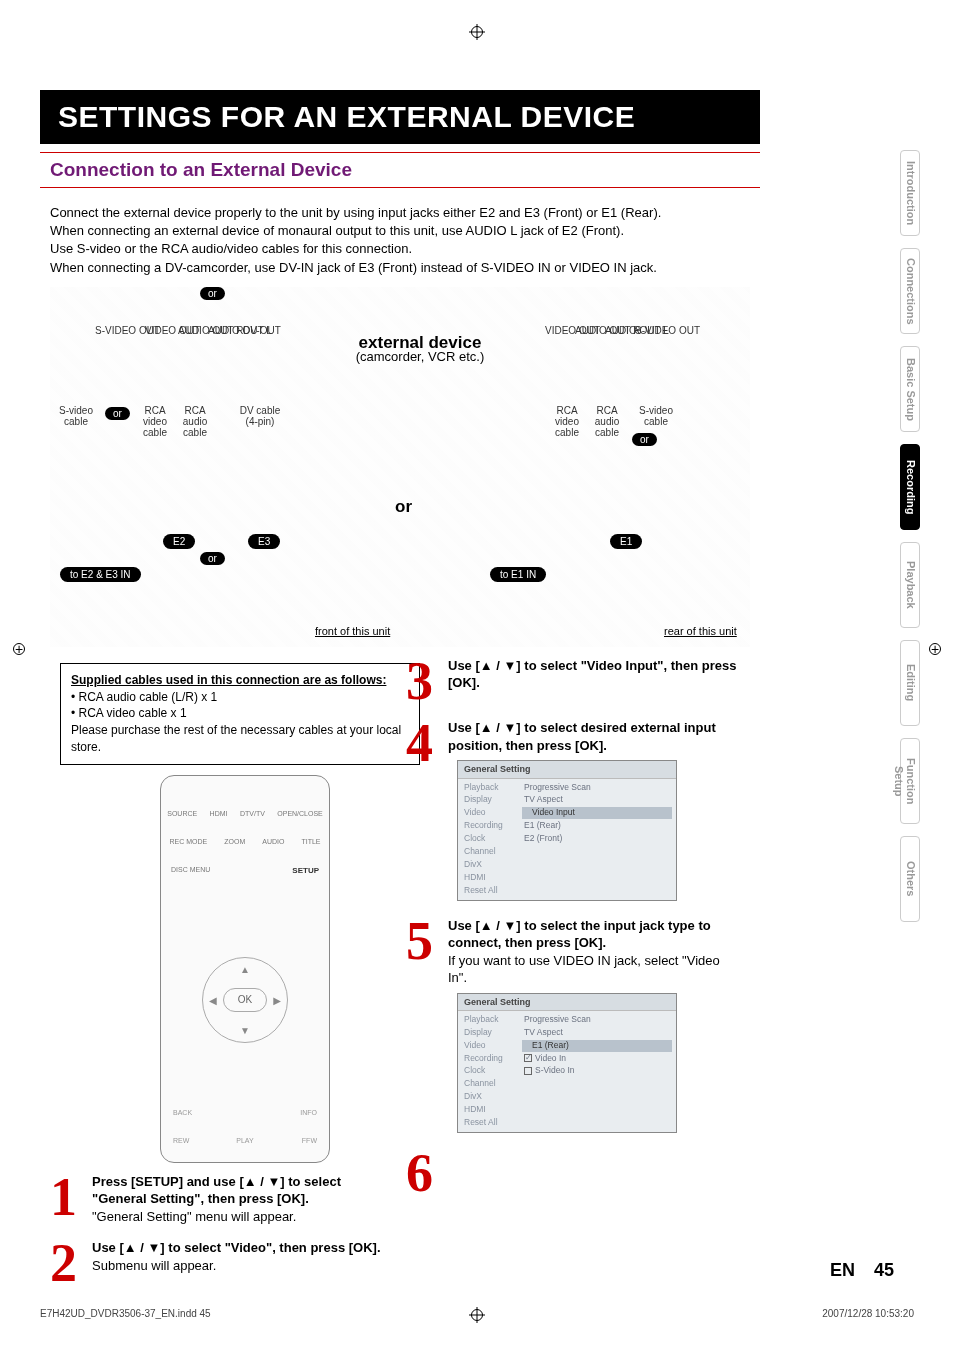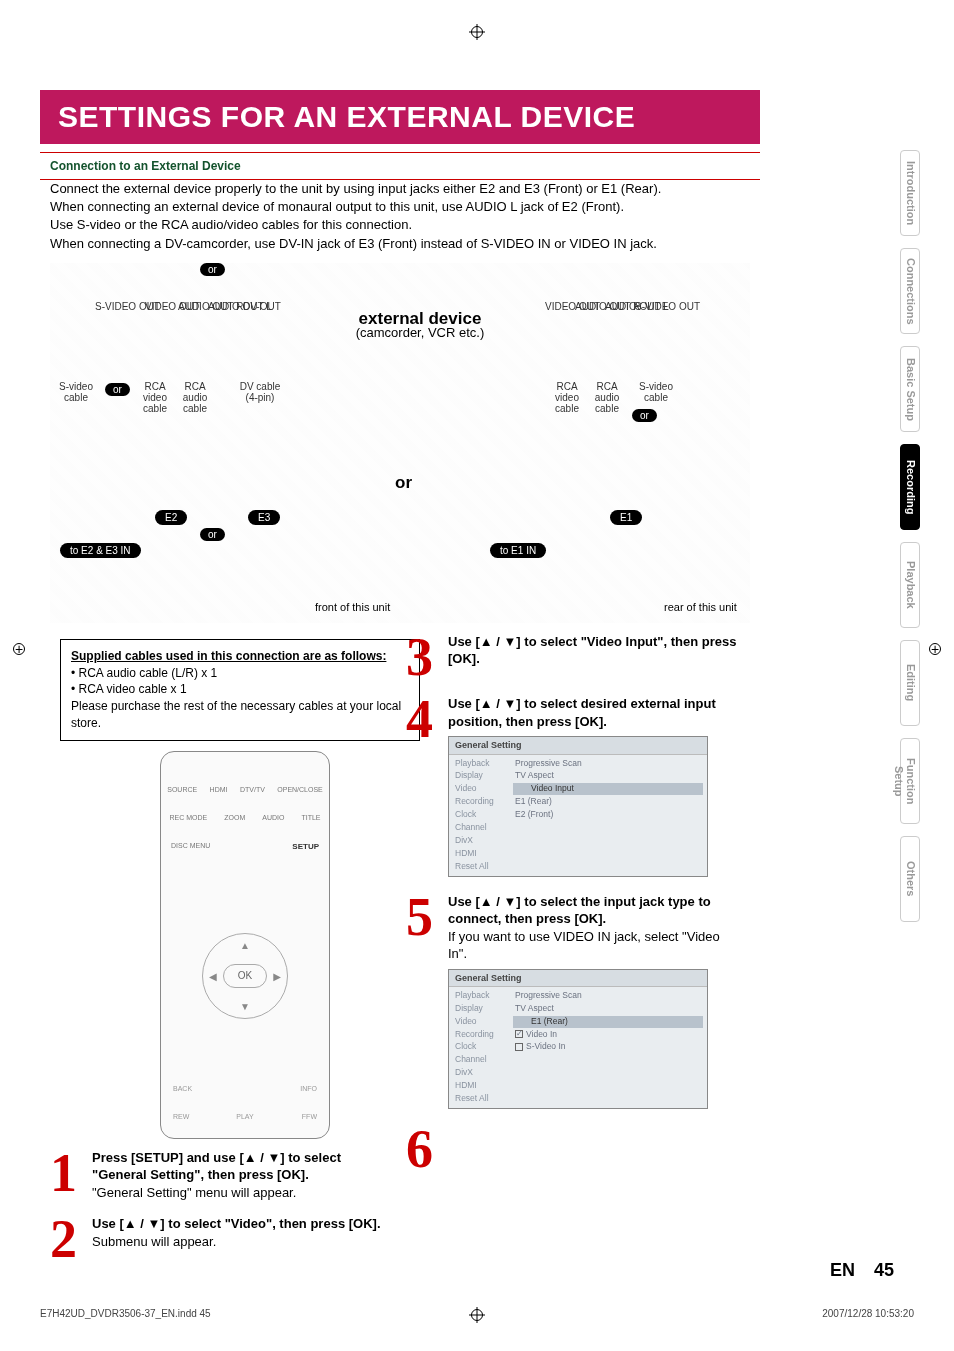--- a/index.html
+++ b/index.html
@@ -7,36 +7,36 @@
     font-family: Arial, Helvetica, sans-serif;
     background: #fff;
     width: 954px;
     height: 1351px;
     position: relative;
     padding: 40px 40px 20px 40px;
     font-size: 13px;
     color: #000;
   }
   .page-title {
-    background: #be185d;
+    background: #000000;
     color: #fff;
     font-weight: bold;
     font-size: 30px;
     padding: 10px 18px;
     margin: 50px 0 8px 0;
     letter-spacing: 0.5px;
   }
   .section-header {
-    color: #14532d;
+    color: #701a75;
     font-weight: bold;
-    font-size: 12px;
+    font-size: 19px;
     border-top: 1px solid #c00;
     border-bottom: 1px solid #c00;
     padding: 6px 10px;
-    margin-bottom: 0;
+    margin-bottom: 16px;
   }
   .intro-text {
     font-size: 13px;
     line-height: 1.4;
     margin-bottom: 10px;
     padding: 0 10px;
   }
   .diagram-area {
     height: 360px;
     position: relative;
@@ -83,20 +83,21 @@
     text-align:center;
   }
   .ext-device-sub {
     position:absolute;
     font-size:13px;
     text-align:center;
   }
   .front-rear {
     position:absolute;
     font-size:11px;
+    text-decoration:underline;
   }
   .supply-box {
     border:1px solid #000;
     padding:8px 10px;
     margin:6px 10px;
     font-size:12px;
     line-height:1.4;
     width: 360px;
   }
   .supply-box .hdr {
@@ -145,24 +146,24 @@
     font-size:54px;
     line-height:0.9;
     min-width:34px;
     font-family: Georgia, 'Times New Roman', serif;
   }
   .step-body { font-size:13px; line-height:1.35; }
   .step-body b { font-weight:bold; }
   .menu-box {
     border:1px solid #888;
     background:#e9edf0;
-    width:260px;
+    width:220px;
     font-size:9px;
     color:#6b7280;
-    margin:6px 0 2px 0;
+    margin:6px 0 2px 9px;
   }
   .menu-title {
     background:#d7dde2;
     border-bottom:1px solid #bbb;
     padding:2px 6px;
     font-size:9px;
     color:#444;
     font-weight:bold;
   }
   .menu-row { display:flex; }
@@ -173,21 +174,21 @@
     font-size:8.5px;
     line-height:1.4;
   }
   .menu-right {
     flex:1;
     padding:2px 4px;
     font-size:8.5px;
     line-height:1.4;
   }
   .menu-item { padding:0 2px; margin:1px 0; }
-  .menu-highlight { background:#b8c2cc; color:#333; padding:0 18px; }
+  .menu-highlight { background:#b8c2cc; color:#333; padding:0 10px; }
   .checkbox { display:inline-block; width:8px;height:8px;border:1px solid #666; margin-right:3px; vertical-align:middle;}
   .checkbox.checked::after{content:"✓";font-size:8px;position:relative;top:-3px;}
   .side-tabs {
     position:absolute;
     right:34px;
     top:150px;
     width:20px;
     display:flex;
     flex-direction:column;
     gap:12px;
@@ -309,21 +310,21 @@
     <div class="diag-label" style="left:128px; top:118px; width:34px;">RCA audio cable</div>
     <div class="diag-label" style="left:188px; top:118px; width:44px;">DV cable (4-pin)</div>
 
     <div class="diag-label" style="left:500px; top:118px; width:34px;">RCA video cable</div>
     <div class="diag-label" style="left:540px; top:118px; width:34px;">RCA audio cable</div>
     <div class="diag-label" style="left:585px; top:118px; width:42px;">S-video cable</div>
     <div class="or-pill" style="left:582px; top:146px;">or</div>
 
     <div class="big-or" style="left:345px; top:210px;">or</div>
 
-    <div class="tag-pill" style="left:105px; top:247px;">E2</div>
+    <div class="tag-pill" style="left:113px; top:247px;">E2</div>
     <div class="tag-pill" style="left:198px; top:247px;">E3</div>
     <div class="or-pill" style="left:150px; top:265px;">or</div>
     <div class="tag-pill" style="left:560px; top:247px;">E1</div>
 
     <div class="tag-pill" style="left:10px; top:280px;">to E2 &amp; E3 IN</div>
     <div class="tag-pill" style="left:440px; top:280px;">to E1 IN</div>
 
     <div class="front-rear" style="left:265px; top:338px;">front of this unit</div>
     <div class="front-rear" style="left:614px; top:338px;">rear of this unit</div>
   </div>

